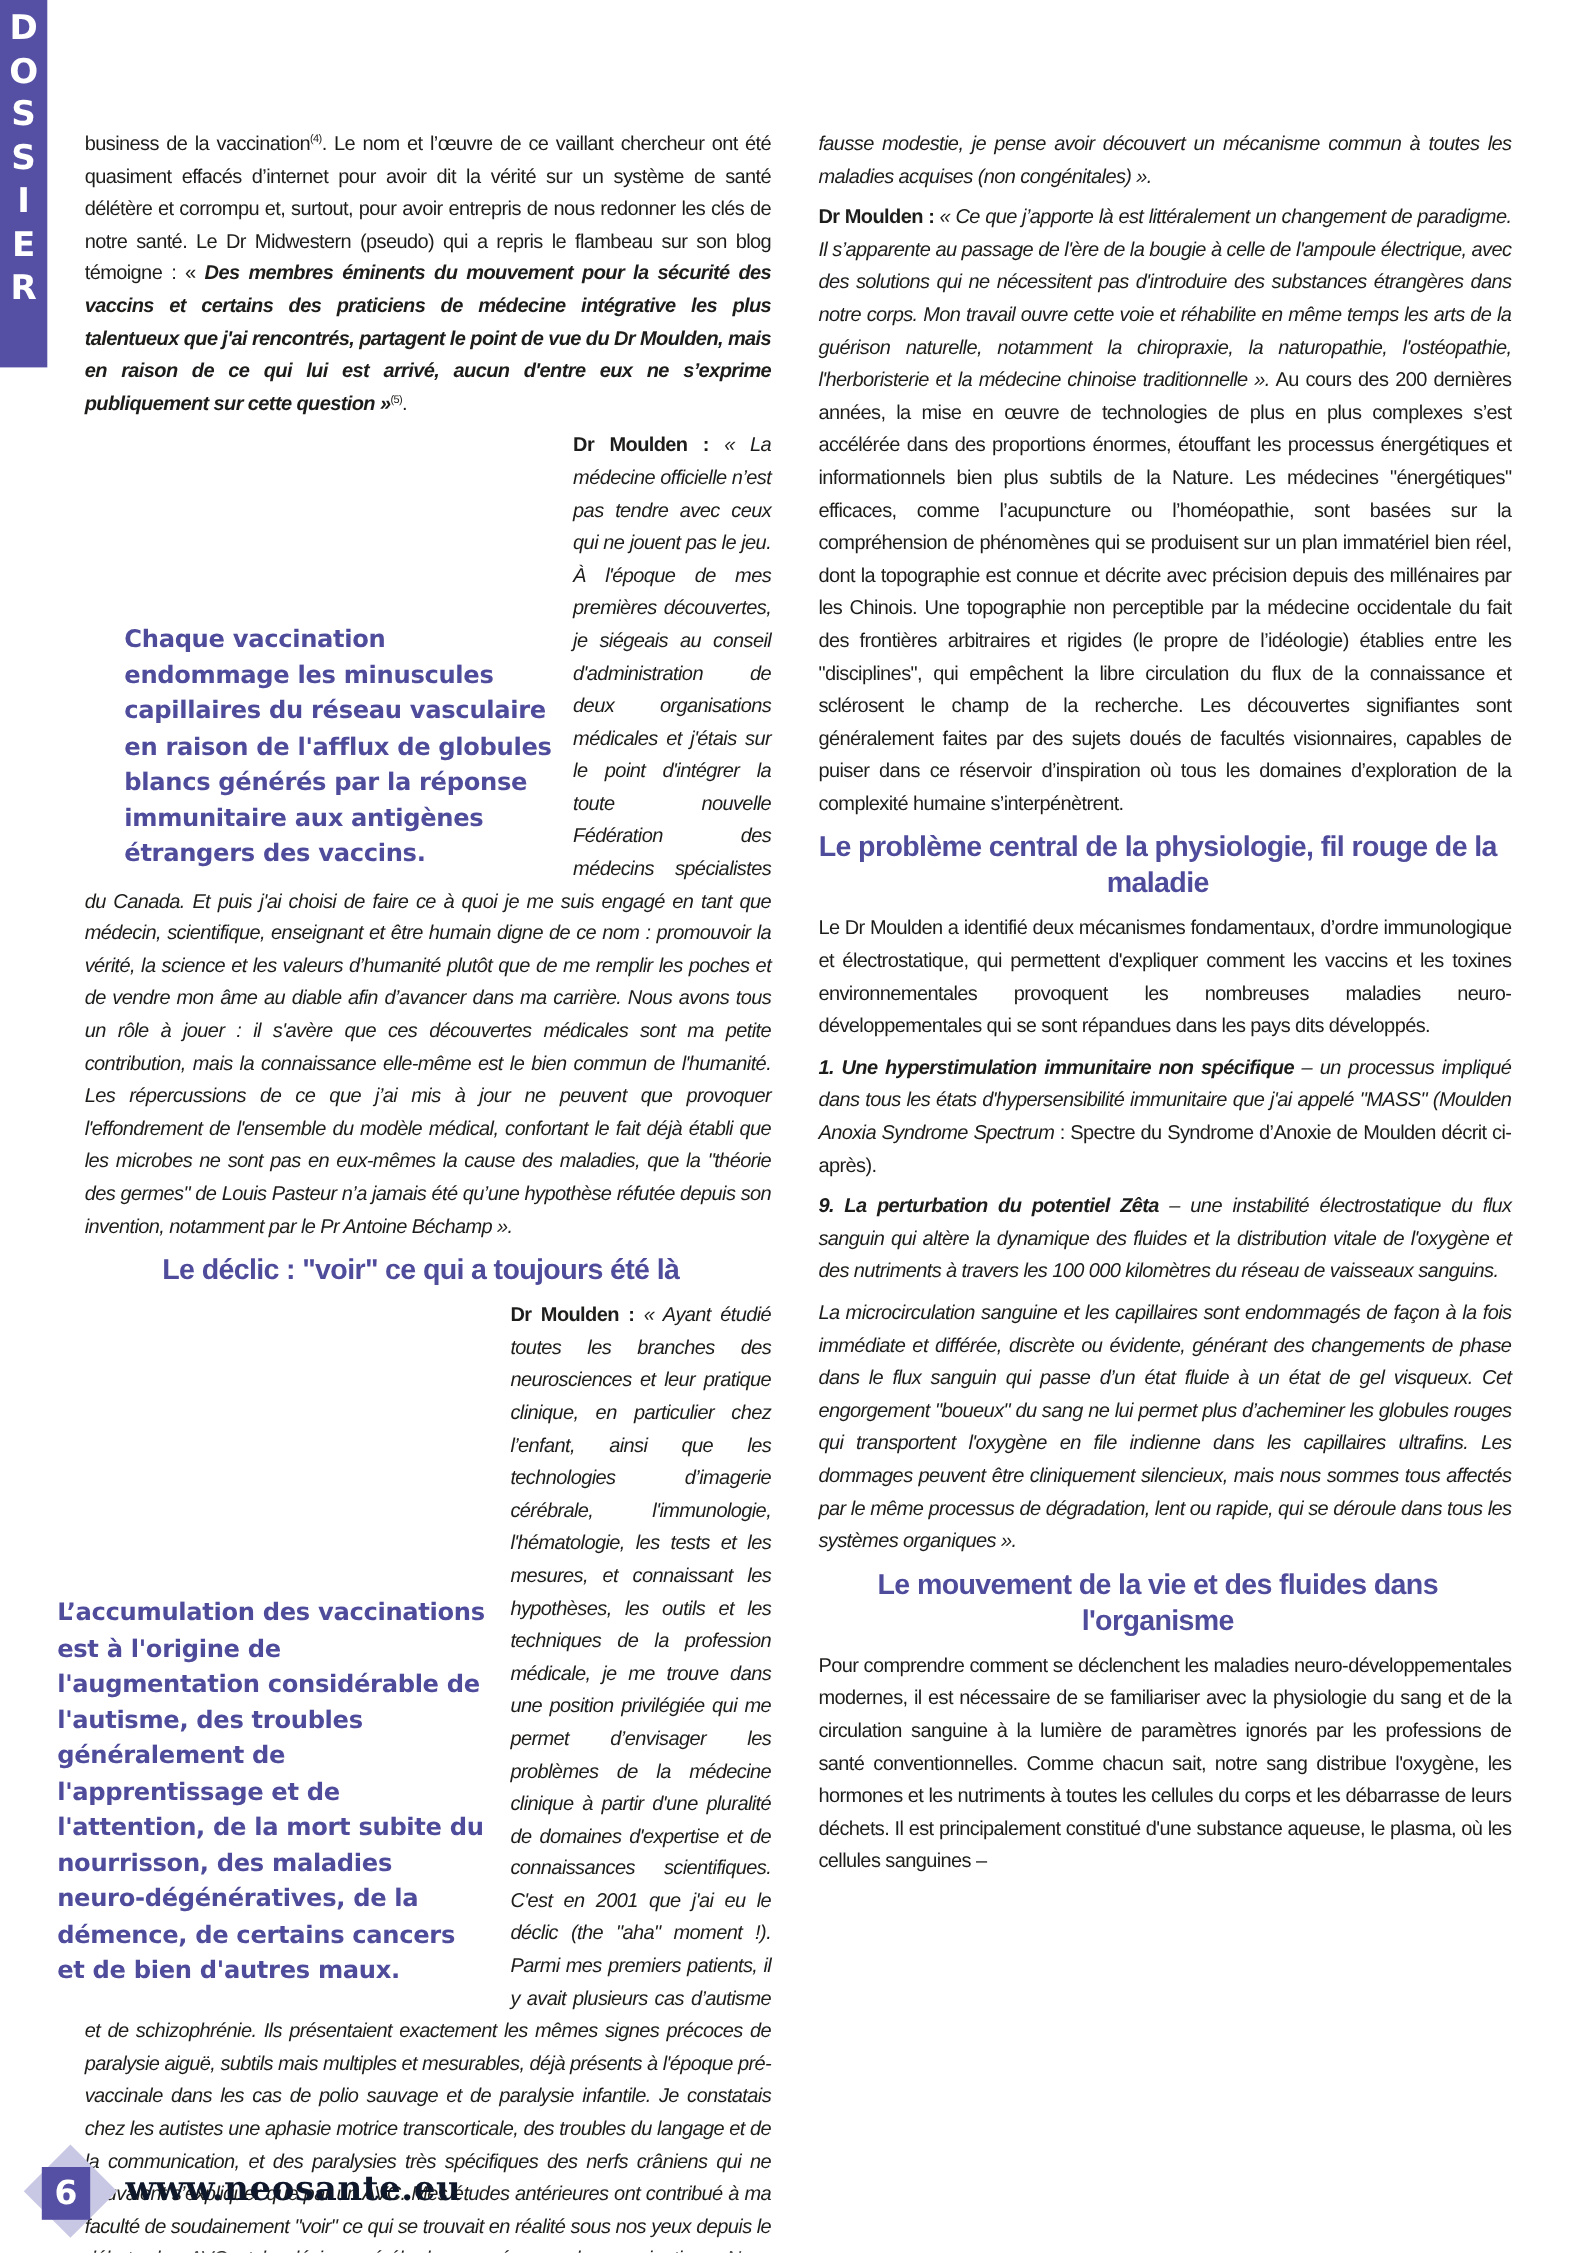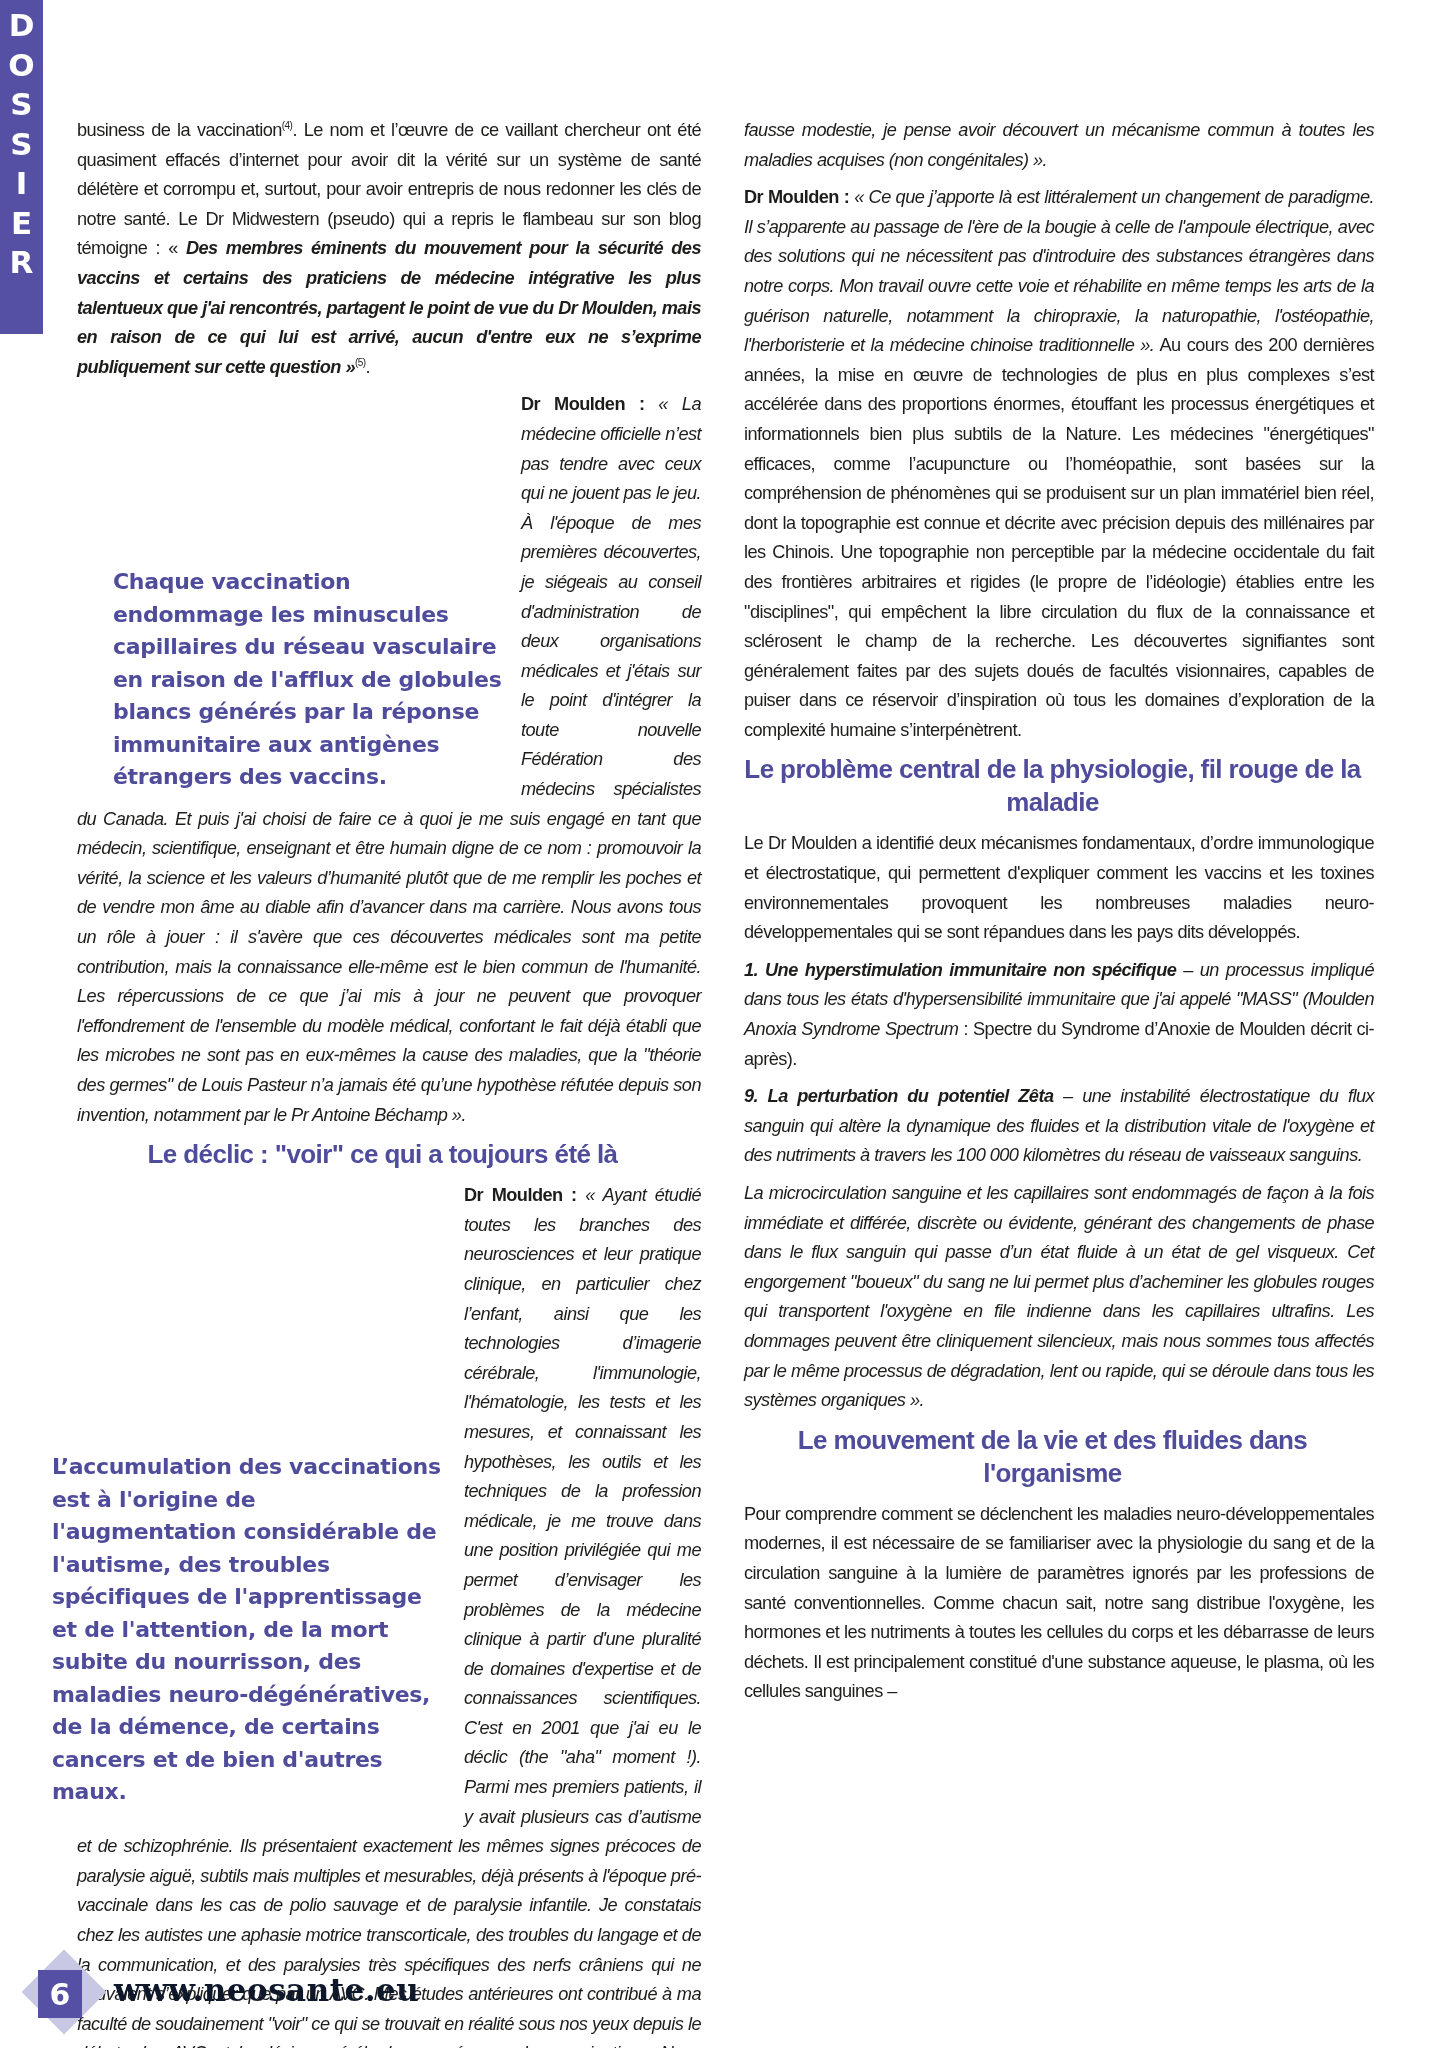--- a/index.html
+++ b/index.html
@@ -68,21 +68,21 @@
 <div class="col col-left">
   <p>
     <span>business de la vaccination</span><sup>(4)</sup><span>. Le nom et l’œuvre de ce vaillant chercheur ont été quasiment effacés d’internet pour avoir dit la vérité sur un système de santé délétère et corrompu et, surtout, pour avoir entrepris de nous redonner les clés de notre santé. Le Dr Midwestern (pseudo) qui a repris le flambeau sur son blog témoigne : « </span><span class="bi">Des membres éminents du mouvement pour la sécurité des vaccins et certains des praticiens de médecine intégrative les plus talentueux que j'ai rencontrés, partagent le point de vue du Dr Moulden, mais en raison de ce qui lui est arrivé, aucun d'entre eux ne s’exprime publiquement sur cette question</span><span class="bi"> »</span><sup>(5)</sup><span>.</span>
   </p>
   <p>
     <span class="pullquote pq1" style="margin-top:176px;margin-left:36px;">Chaque vaccination endommage les minuscules capillaires du réseau vasculaire en raison de l'afflux de globules blancs générés par la réponse immunitaire aux antigènes étrangers des vaccins.</span>
     <span class="b">Dr Moulden : </span><span class="i">« La médecine officielle n’est pas tendre avec ceux qui ne jouent pas le jeu. À l'époque de mes premières découvertes, je siégeais au conseil d'administration de deux organisations médicales et j'étais sur le point d'intégrer la toute nouvelle Fédération des médecins spécialistes du Canada. Et puis j'ai choisi de faire ce à quoi je me suis engagé en tant que médecin, scientifique, enseignant et être humain digne de ce nom : promouvoir la vérité, la science et les valeurs d’humanité plutôt que de me remplir les poches et de vendre mon âme au diable afin d’avancer dans ma carrière. Nous avons tous un rôle à jouer : il s'avère que ces découvertes médicales sont ma petite contribution, mais la connaissance elle-même est le bien commun de l'humanité. Les répercussions de ce que j’ai mis à jour ne peuvent que provoquer l'effondrement de l'ensemble du modèle médical, confortant le fait déjà établi que les microbes ne sont pas en eux-mêmes la cause des maladies, que la "théorie des germes" de Louis Pasteur n’a jamais été qu’une hypothèse réfutée depuis son invention, notamment par le Pr Antoine Béchamp ».</span>
   </p>
   <h2>Le déclic : "voir" ce qui a toujours été là</h2>
   <p>
-    <span class="pullquote pq2" style="margin-top:270px;">L’accumulation des vaccinations est à l'origine de l'augmentation considérable de l'autisme, des troubles spécifiques de l'apprentissage et de l'attention, de la mort subite du nourrisson, des maladies neuro-dégénératives, de la démence, de certains cancers et de bien d'autres maux.</span>
+    <span class="pullquote pq2" style="margin-top:270px;">L’accumulation des vaccinations est à l'origine de l'augmentation considérable de l'autisme, des troubles généralement de l'apprentissage et de l'attention, de la mort subite du nourrisson, des maladies neuro-dégénératives, de la démence, de certains cancers et de bien d'autres maux.</span>
     <span class="b">Dr Moulden : </span><span class="i">« Ayant étudié toutes les branches des neurosciences et leur pratique clinique, en particulier chez l’enfant, ainsi que les technologies d’imagerie cérébrale, l'immunologie, l'hématologie, les tests et les mesures, et connaissant les hypothèses, les outils et les techniques de la profession médicale, je me trouve dans une position privilégiée qui me permet d’envisager les problèmes de la médecine clinique à partir d'une pluralité de domaines d'expertise et de connaissances scientifiques. C'est en 2001 que j'ai eu le déclic (the "aha" moment !). Parmi mes premiers patients, il y avait plusieurs cas d’autisme et de schizophrénie. Ils présentaient exactement les mêmes signes précoces de paralysie aiguë, subtils mais multiples et mesurables, déjà présents à l'époque pré-vaccinale dans les cas de polio sauvage et de paralysie infantile. Je constatais chez les autistes une aphasie motrice transcorticale, des troubles du langage et de la communication, et des paralysies très spécifiques des nerfs crâniens qui ne pouvaient s’expliquer que par un AVC. Mes études antérieures ont contribué à ma faculté de soudainement "voir" ce qui se trouvait en réalité sous nos yeux depuis le début : les AVC et les lésions cérébrales causées par les vaccinations. Nous n'avions tout simplement pas pris la mesure d’un phénomène connu : la polio causée par des polluants environnementaux provoque exactement les mêmes dommages cérébraux que TOUS les vaccins, et bien que les déclencheurs soient différents d'un individu à l'autre, le syndrome de Guillain Barré et toute une série d'autres troubles neurologiques – allant de minimes à mortels – sont causés par un même mécanisme : l’ischémie [interruption de l’apport en oxygène et en nutriments] qui résulte d'une altération de la microcirculation sanguine. Il m’a fallu plusieurs années pour déchiffrer ce processus et voir enfin apparaître la forêt derrière les arbres. Pour dire les choses simplement et sans</span>
   </p>
 </div>
 
 <div class="col col-right">
   <p class="i">fausse modestie, je pense avoir découvert un mécanisme commun à toutes les maladies acquises (non congénitales) ».</p>
   <p>
     <span class="b">Dr Moulden : </span><span class="i">« Ce que j’apporte là est littéralement un changement de paradigme. Il s’apparente au passage de l'ère de la bougie à celle de l'ampoule électrique, avec des solutions qui ne nécessitent pas d'introduire des substances étrangères dans notre corps. Mon travail ouvre cette voie et réhabilite en même temps les arts de la guérison naturelle, notamment la chiropraxie, la naturopathie, l'ostéopathie, l'herboristerie et la médecine chinoise traditionnelle ».</span><span> Au cours des 200 dernières années, la mise en œuvre de technologies de plus en plus complexes s’est accélérée dans des proportions énormes, étouffant les processus énergétiques et informationnels bien plus subtils de la Nature. Les médecines "énergétiques" efficaces, comme l’acupuncture ou l’homéopathie, sont basées sur la compréhension de phénomènes qui se produisent sur un plan immatériel bien réel, dont la topographie est connue et décrite avec précision depuis des millénaires par les Chinois. Une topographie non perceptible par la médecine occidentale du fait des frontières arbitraires et rigides (le propre de l’idéologie) établies entre les "disciplines", qui empêchent la libre circulation du flux de la connaissance et sclérosent le champ de la recherche. Les découvertes signifiantes sont généralement faites par des sujets doués de facultés visionnaires, capables de puiser dans ce réservoir d’inspiration où tous les domaines d’exploration de la complexité humaine s’interpénètrent.</span>
   </p>
   <h2>Le problème central de la physiologie, fil rouge de la maladie</h2>

